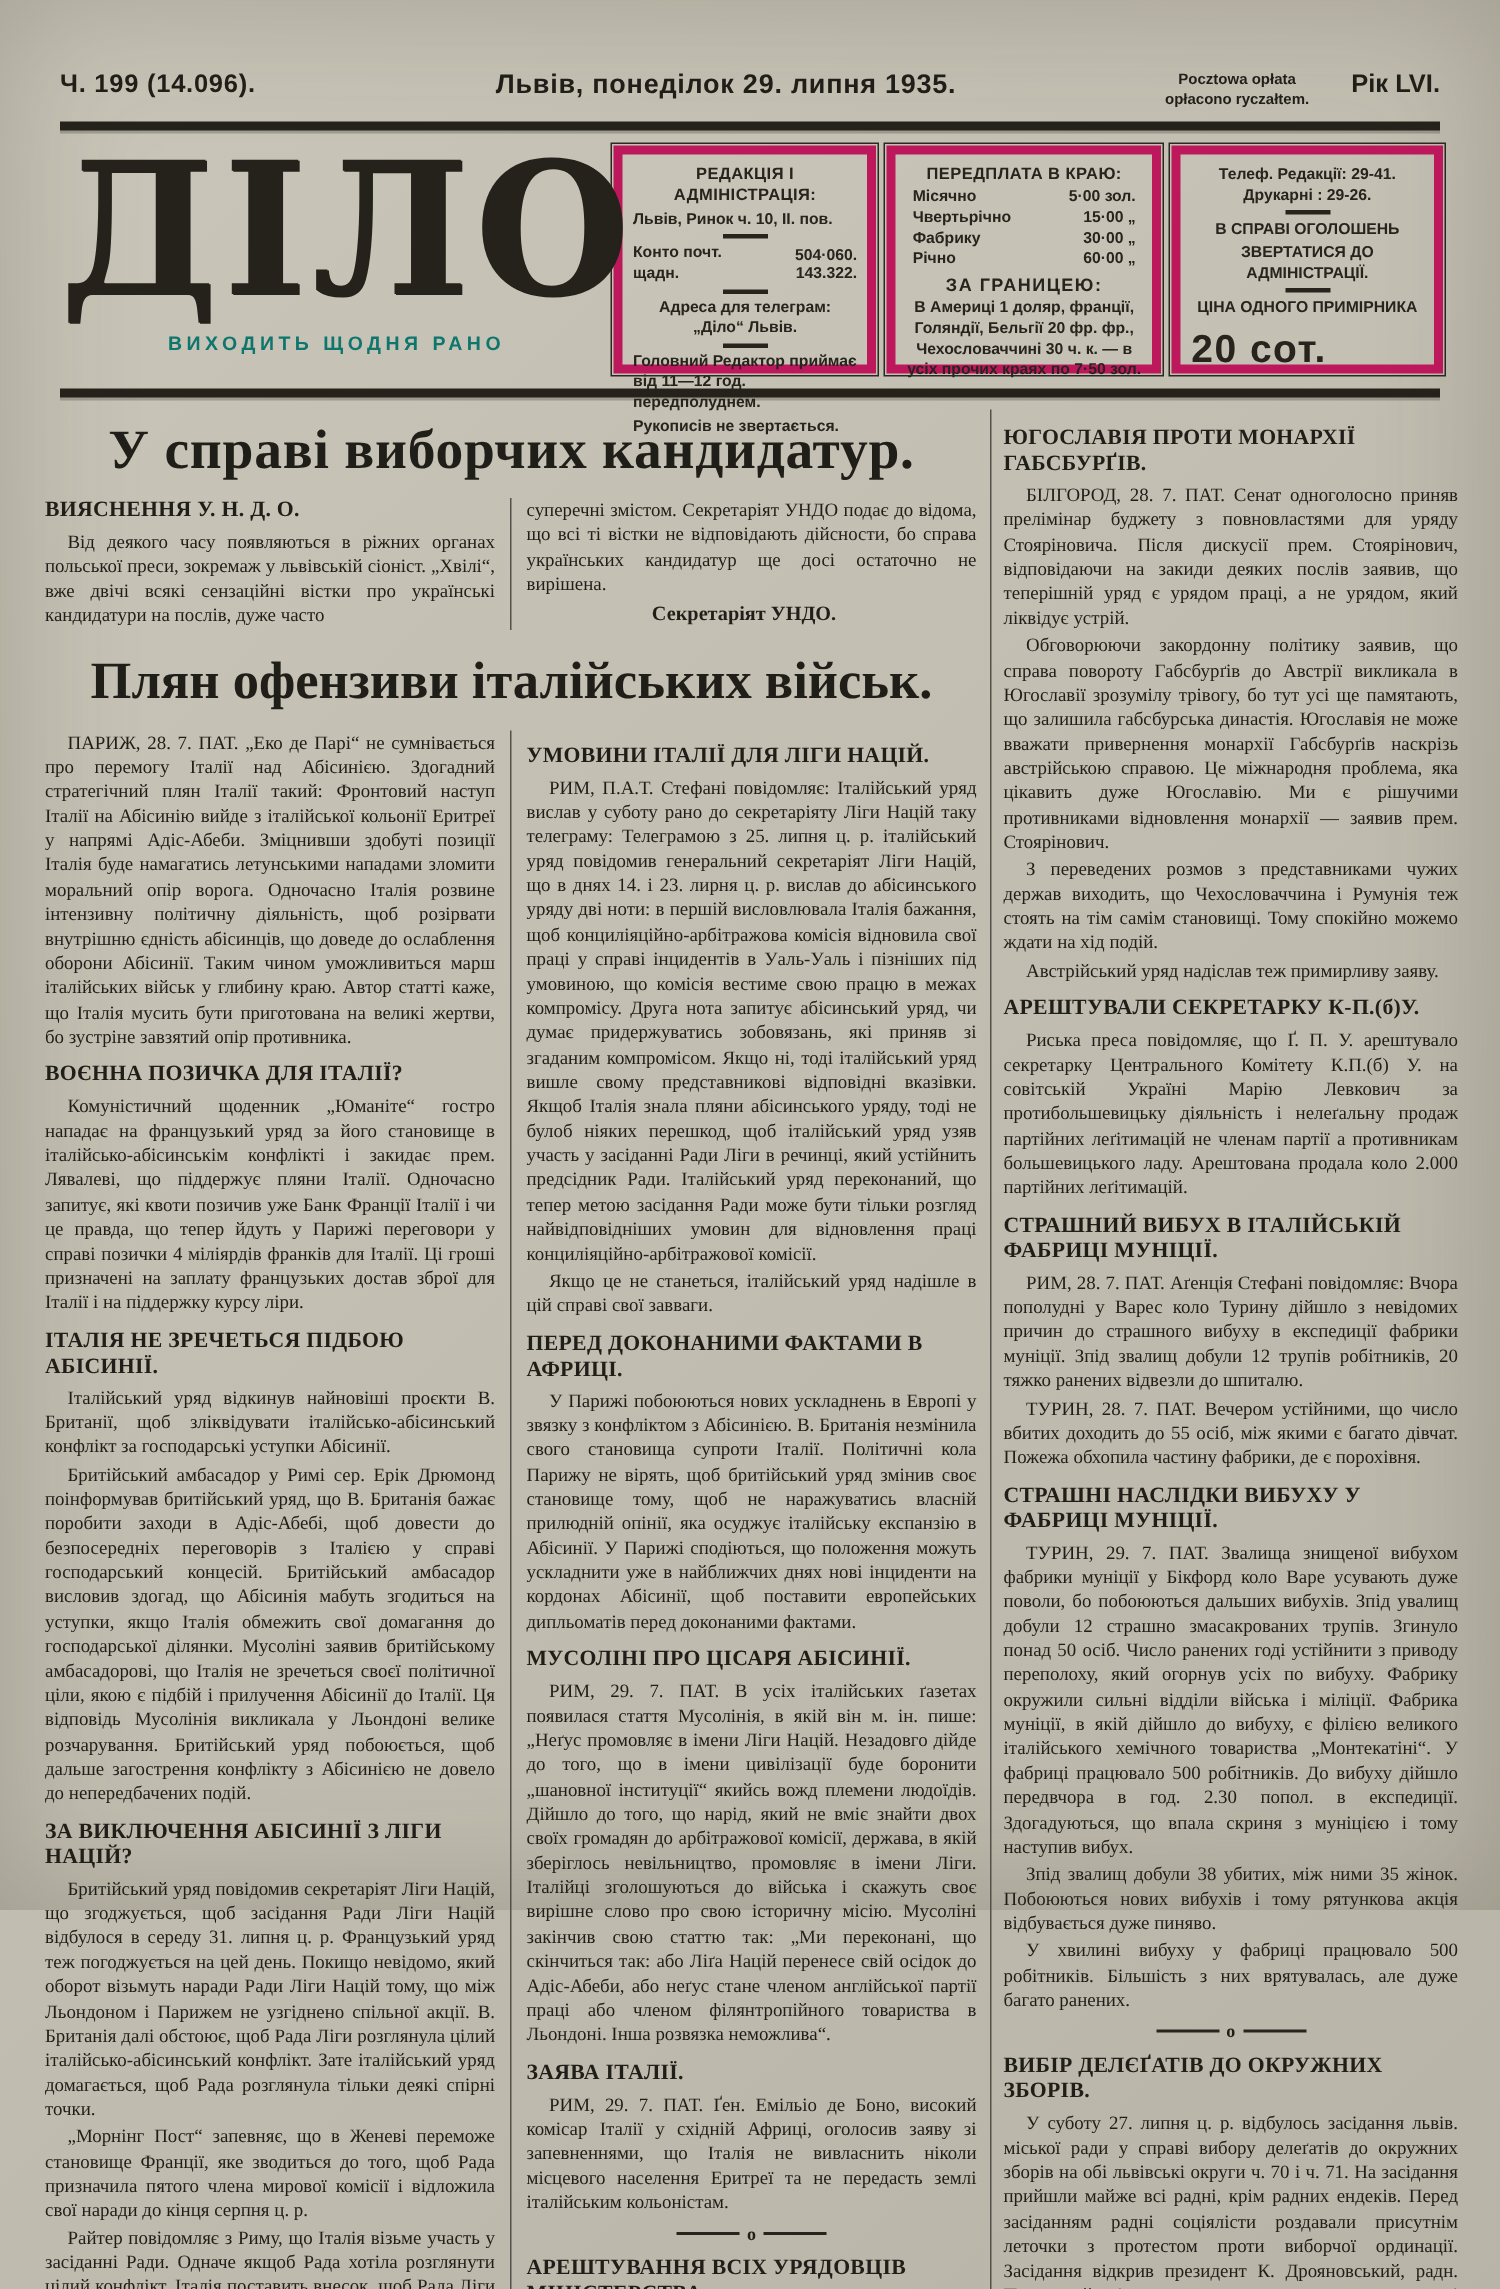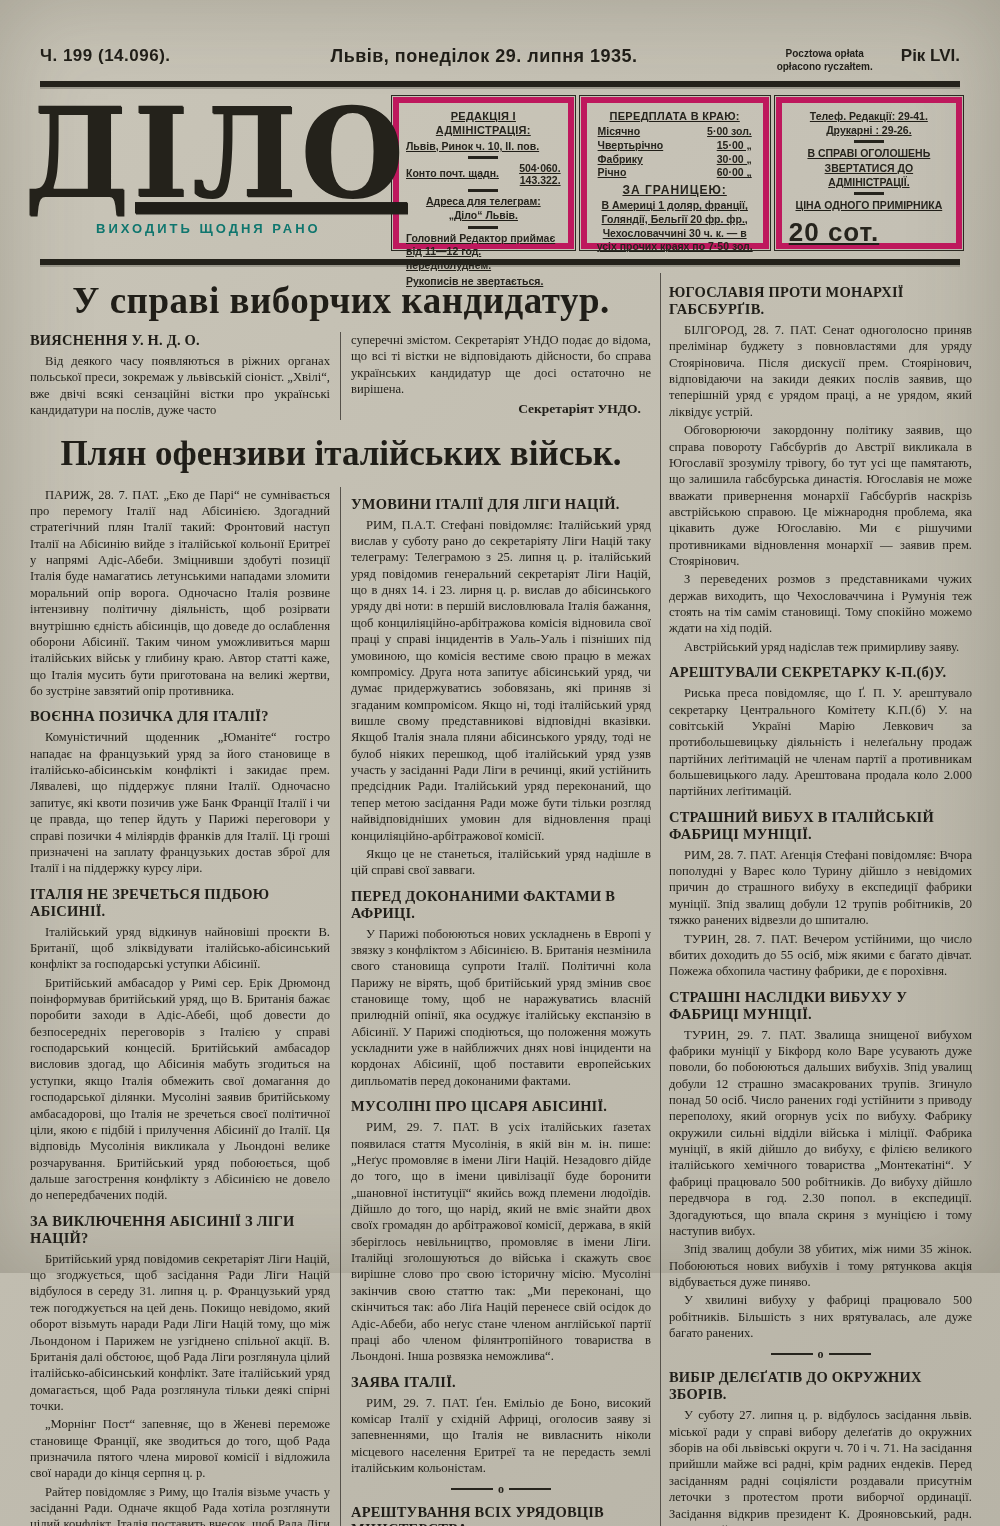--- a/index.html
+++ b/index.html
@@ -12,21 +12,21 @@
   }
   .page{position:relative;width:1000px;height:1273px;box-shadow:inset 0 0 90px rgba(60,55,40,.25);}
   
   .topline{display:flex;align-items:flex-start;padding:46px 40px 0 40px;}
   .issue-no{font-family:"Liberation Sans",sans-serif;font-weight:bold;font-size:17px;letter-spacing:.5px;}
   .date-line{font-family:"Liberation Sans",sans-serif;font-weight:bold;font-size:18px;letter-spacing:.5px;margin-left:160px;}
   .postage{font-family:"Liberation Sans",sans-serif;font-weight:bold;font-size:10px;text-align:center;line-height:1.25;margin-left:auto;margin-top:2px;}
   .year-no{font-family:"Liberation Sans",sans-serif;font-weight:bold;font-size:17px;margin-left:28px;}
   .rule-thick{height:6px;background:#24221b;margin:8px 40px 0 40px;box-shadow:0 2px 0 rgba(36,34,27,.25);}
   
-  .masthead{display:flex;padding:10px 38px 0 24px;height:152px;text-decoration:underline;}
+  .masthead{display:flex;padding:10px 38px 0 40px;height:152px;}
   .logo-wrap{width:362px;position:relative;}
   .logo{font-family:"DejaVu Serif",serif;font-weight:900;font-size:118px;line-height:.92;letter-spacing:4px;transform:scaleY(1.04);transform-origin:top left;color:#24221b;text-shadow:1px 1px 0 #24221b;}
   .tagline{position:absolute;left:72px;top:124px;font-family:"Liberation Sans",sans-serif;font-weight:bold;font-size:13px;letter-spacing:3px;color:#0f766e;}
   .mast-box{border:6px solid #be185d;outline:1px solid #2a2821;outline-offset:1px;background:rgba(255,255,255,.04);
     padding:6px 7px;margin-left:7px;font-family:"Liberation Sans",sans-serif;font-weight:bold;color:#26241d;}
   .box-1{width:164px;font-size:10.5px;line-height:1.3;}
   .box-2{width:172px;font-size:10.5px;line-height:1.3;}
   .box-3{width:170px;font-size:10.5px;line-height:1.35;}
   .mast-box .bx-title{text-align:center;font-size:11px;letter-spacing:.3px;margin-bottom:2px;}
   .bx-divider{width:30px;height:3px;background:#26241d;margin:3px auto;}
@@ -41,21 +41,21 @@
   .left-main{width:622px;}
   .vsep{width:1px;background:#55514a;margin:0 8px;}
   .right-col{width:303px;padding-top:2px;}
   .headline-1{font-size:37px;font-weight:bold;text-align:center;margin:6px 0 10px;letter-spacing:.5px;}
   .headline-2{font-size:35px;font-weight:bold;text-align:center;line-height:1.15;margin:14px 30px 12px;}
   .lead-cols{display:flex;}
   .lead-col{width:300px;}
   .lead-sep{width:1px;background:#55514a;margin:0 10px;}
   .subhead{font-family:"Liberation Serif",serif;font-weight:bold;font-size:14.5px;margin:9px 0 4px;letter-spacing:.2px;}
   .body-p{font-size:12.6px;line-height:1.3;text-align:justify;text-indent:15px;margin:0 0 2px;}
-  .signature{font-weight:bold;text-align:right;font-size:13.5px;margin-top:4px;padding-right:10px;}
+  .signature{font-weight:bold;text-align:center;font-size:13.5px;margin-top:4px;padding-right:10px;}
   .two-cols{display:flex;}
   .acol{width:300px;}
   .divider{display:flex;align-items:center;justify-content:center;margin:7px 0;}
   .dv-line{width:42px;height:2px;background:#26241d;}
   .dv-o{font-weight:bold;font-size:12px;margin:0 5px;line-height:1;}
 </style>
 </head>
 <body>
 
 <div class="page">

